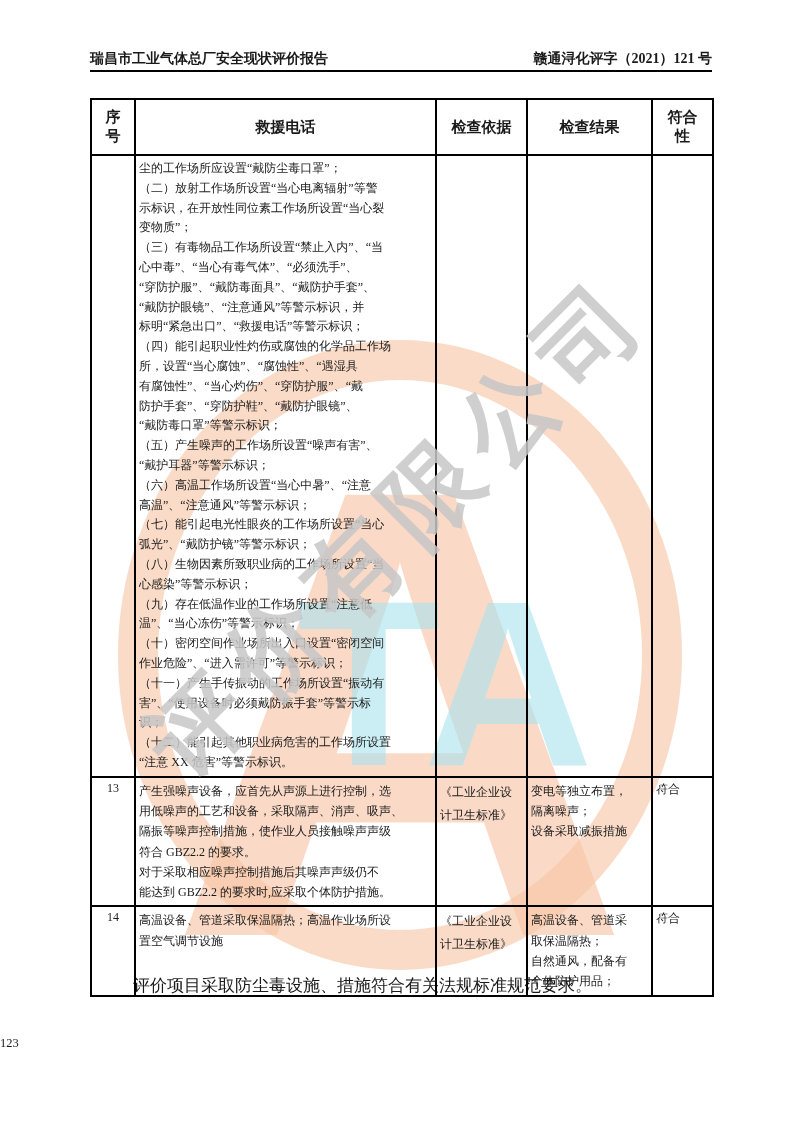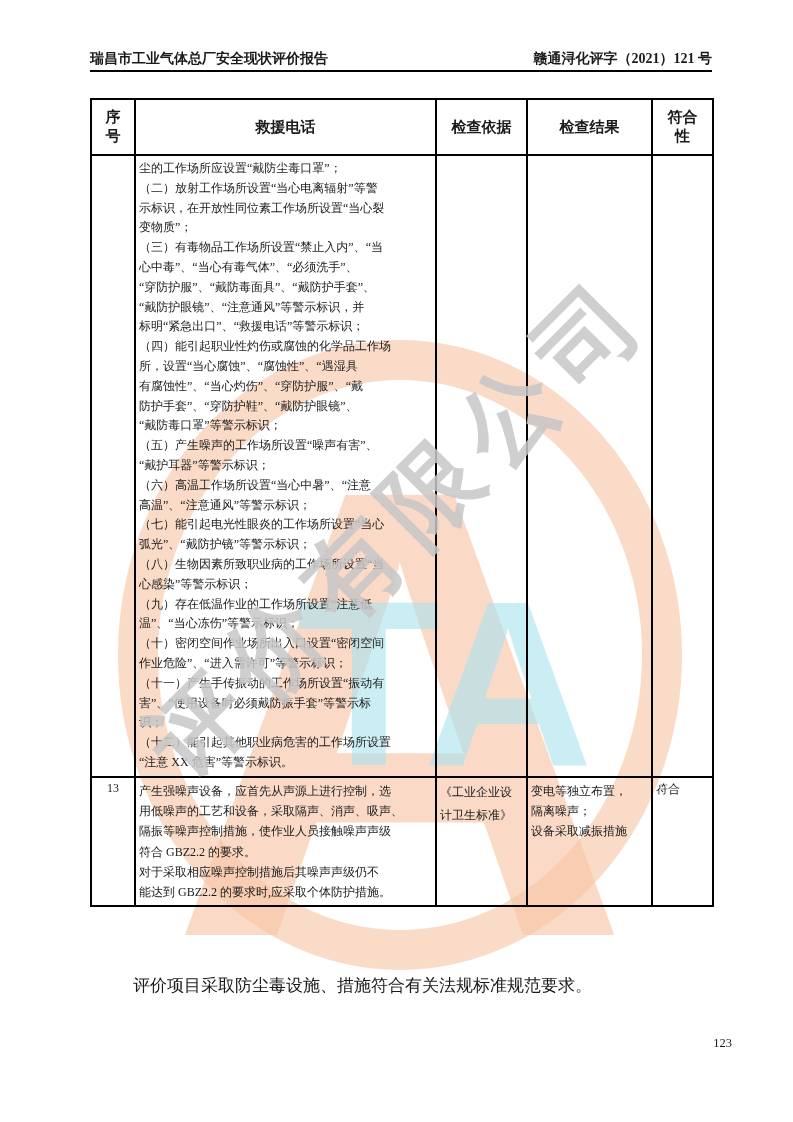--- a/index.html
+++ b/index.html
@@ -43,21 +43,21 @@
   tr.row-cont{height:614px;}
   tr.row-13{height:121px;margin-left:29px;}
   tr.row-14{height:85px;}
   
   .foot-note{
     position:absolute;left:133px;top:958px;width:580px;
     font-size:17px;line-height:22px;
   }
   .page-number{
     position:absolute;left:0;top:1036px;width:732px;
-    text-align:right;font-size:12.5px;
+    text-align:left;font-size:12.5px;
   }
   
   svg.wm{position:absolute;left:0;top:0;pointer-events:none;}
   #wm-logo{z-index:0;}
   #wm-text{z-index:3;}
 </style>
 </head>
 <body>
 
 <svg id="wm-logo" class="wm" width="793" height="1122" viewBox="0 0 793 1122">
@@ -133,20 +133,31 @@
 隔振等噪声控制措施，使作业人员接触噪声声级
 符合 GBZ2.2 的要求。
 对于采取相应噪声控制措施后其噪声声级仍不
 能达到 GBZ2.2 的要求时,应采取个体防护措施。</td>
       <td class="cell-basis">《工业企业设计卫生标准》</td>
       <td class="cell-result">变电等独立布置，
 隔离噪声；
 设备采取减振措施</td>
       <td class="cell-conf">符合</td>
     </tr>
+    <tr class="row-14">
+      <td class="cell-no">14</td>
+      <td class="cell-content-14">高温设备、管道采取保温隔热；高温作业场所设
+置空气调节设施</td>
+      <td class="cell-basis">《工业企业设计卫生标准》</td>
+      <td class="cell-result">高温设备、管道采
+取保温隔热；
+自然通风，配备有
+个体防护用品；</td>
+      <td class="cell-conf">符合</td>
+    </tr>
   </tbody>
 </table>
 
 <svg id="wm-text" class="wm" width="793" height="1122" viewBox="0 0 793 1122">
   <text x="420" y="550" text-anchor="middle" opacity="0.85" transform="rotate(-45 420 550)" font-family="Liberation Sans, sans-serif" font-weight="bold" font-size="96" letter-spacing="14" fill="#c7c7c7">评价有限公司</text>
 </svg>
 
 <p class="foot-note">评价项目采取防尘毒设施、措施符合有关法规标准规范要求。</p>
 
 <div class="page-number">123</div>

